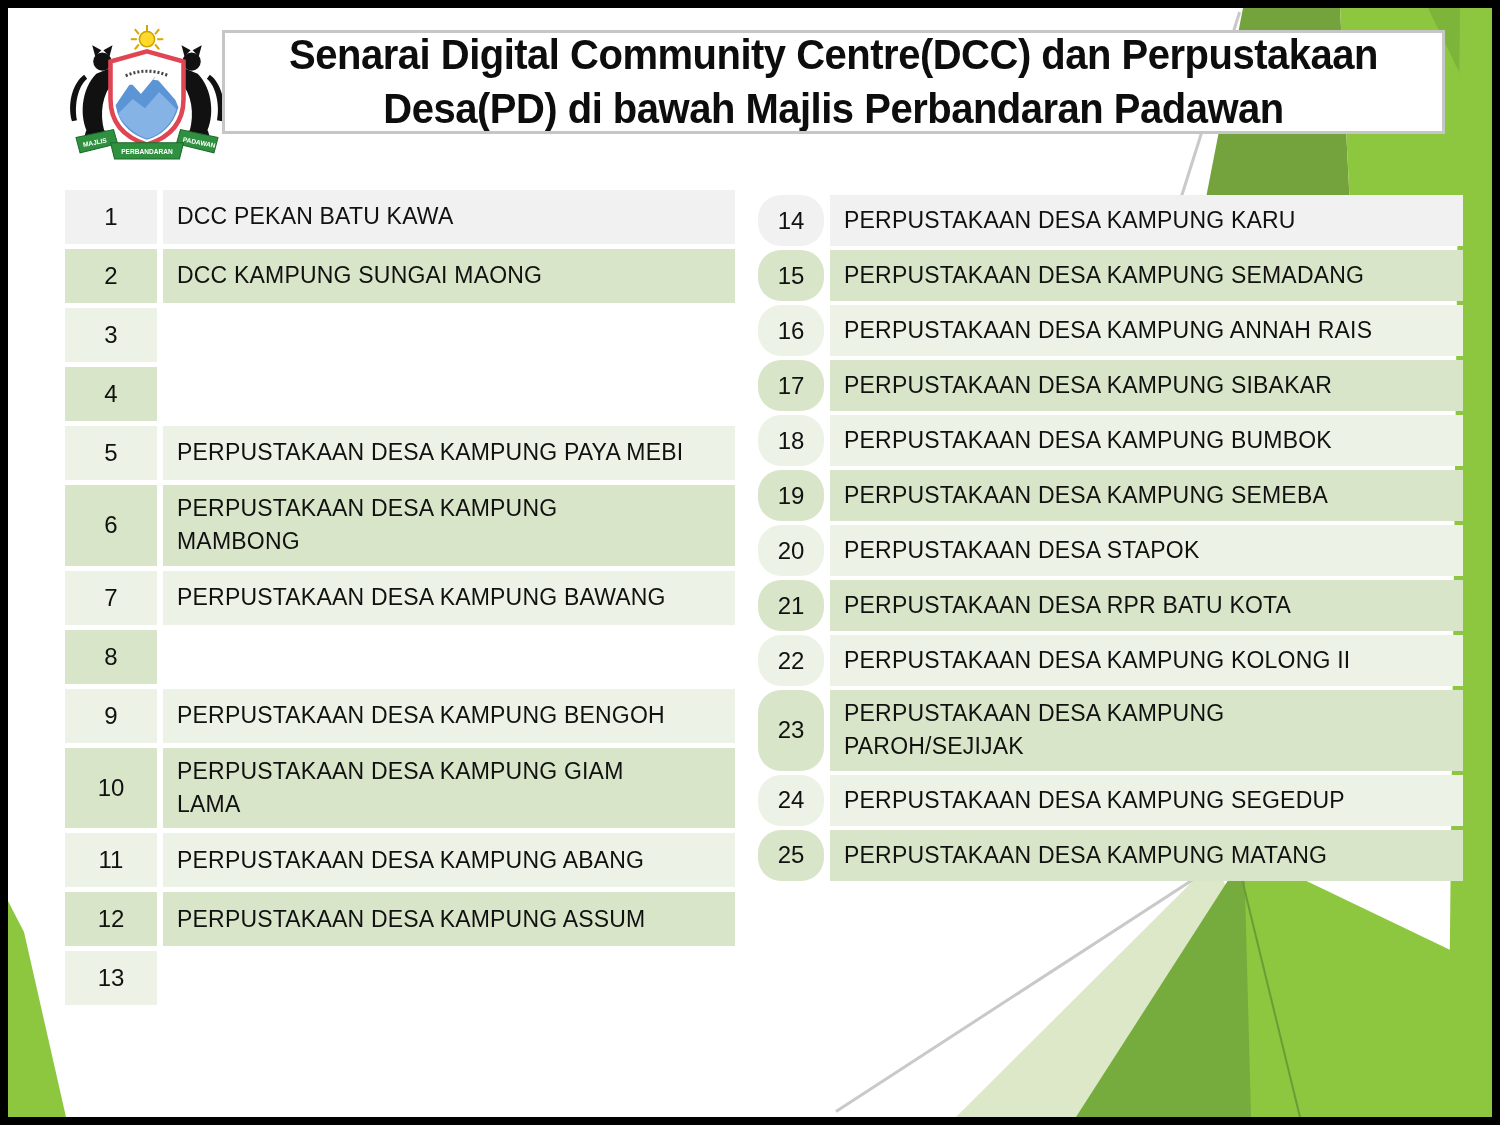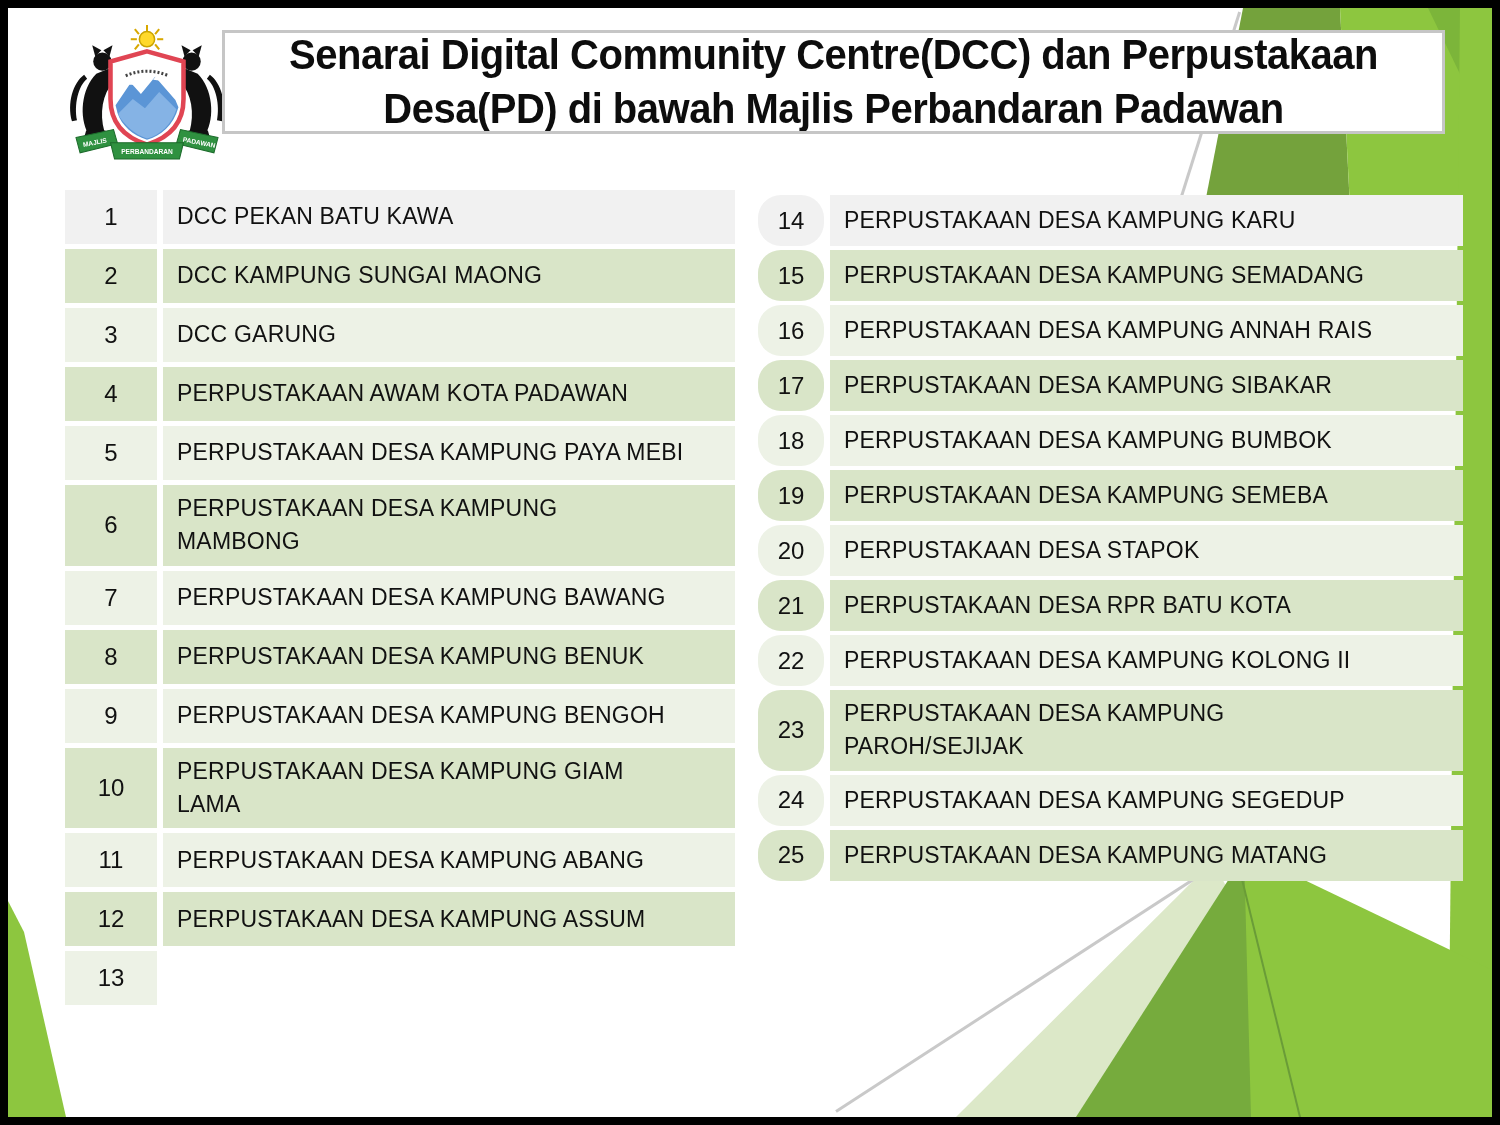--- a/index.html
+++ b/index.html
@@ -145,42 +145,39 @@
       <div class="trow band-gray">
         <div class="cell num">1</div>
         <div class="cell label">DCC PEKAN BATU KAWA</div>
       </div>
       <div class="trow band-green">
         <div class="cell num">2</div>
         <div class="cell label">DCC KAMPUNG SUNGAI MAONG</div>
       </div>
       <div class="trow band-pale">
         <div class="cell num">3</div>
-        <div class="cell label">DCC GARUNG</div>
       </div>
       <div class="trow band-green">
         <div class="cell num">4</div>
-        <div class="cell label">PERPUSTAKAAN AWAM KOTA PADAWAN</div>
       </div>
       <div class="trow band-pale">
         <div class="cell num">5</div>
         <div class="cell label">PERPUSTAKAAN DESA KAMPUNG PAYA MEBI</div>
       </div>
       <div class="trow band-green">
         <div class="cell num">6</div>
         <div class="cell label">PERPUSTAKAAN DESA KAMPUNG
 MAMBONG</div>
       </div>
       <div class="trow band-pale">
         <div class="cell num">7</div>
         <div class="cell label">PERPUSTAKAAN DESA KAMPUNG BAWANG</div>
       </div>
       <div class="trow band-green">
         <div class="cell num">8</div>
-        <div class="cell label">PERPUSTAKAAN DESA KAMPUNG BENUK</div>
       </div>
       <div class="trow band-pale">
         <div class="cell num">9</div>
         <div class="cell label">PERPUSTAKAAN DESA KAMPUNG BENGOH</div>
       </div>
       <div class="trow band-green">
         <div class="cell num">10</div>
         <div class="cell label">PERPUSTAKAAN DESA KAMPUNG GIAM
 LAMA</div>
       </div>

